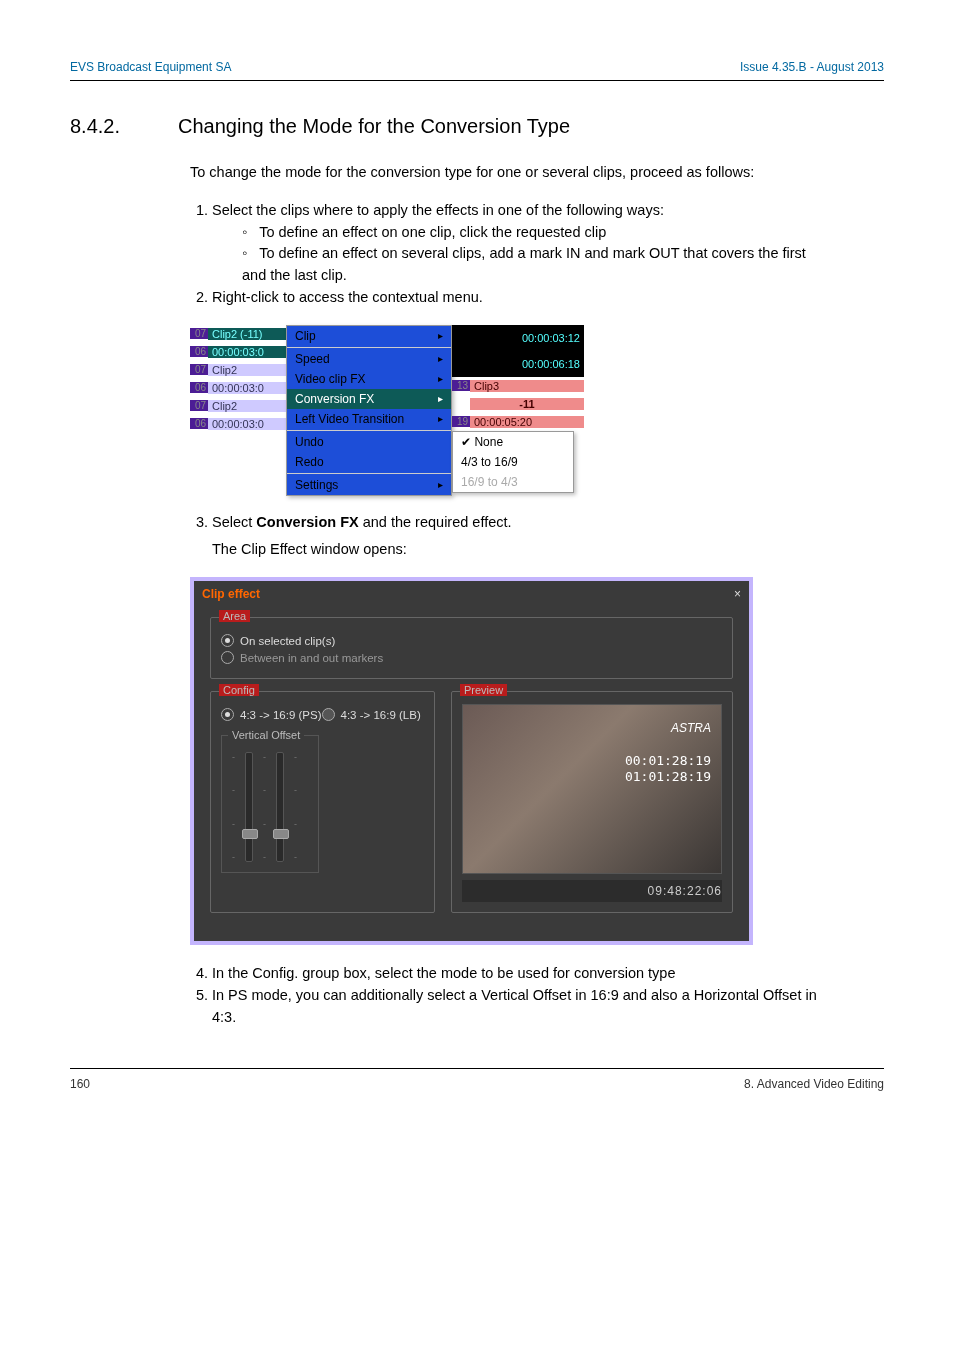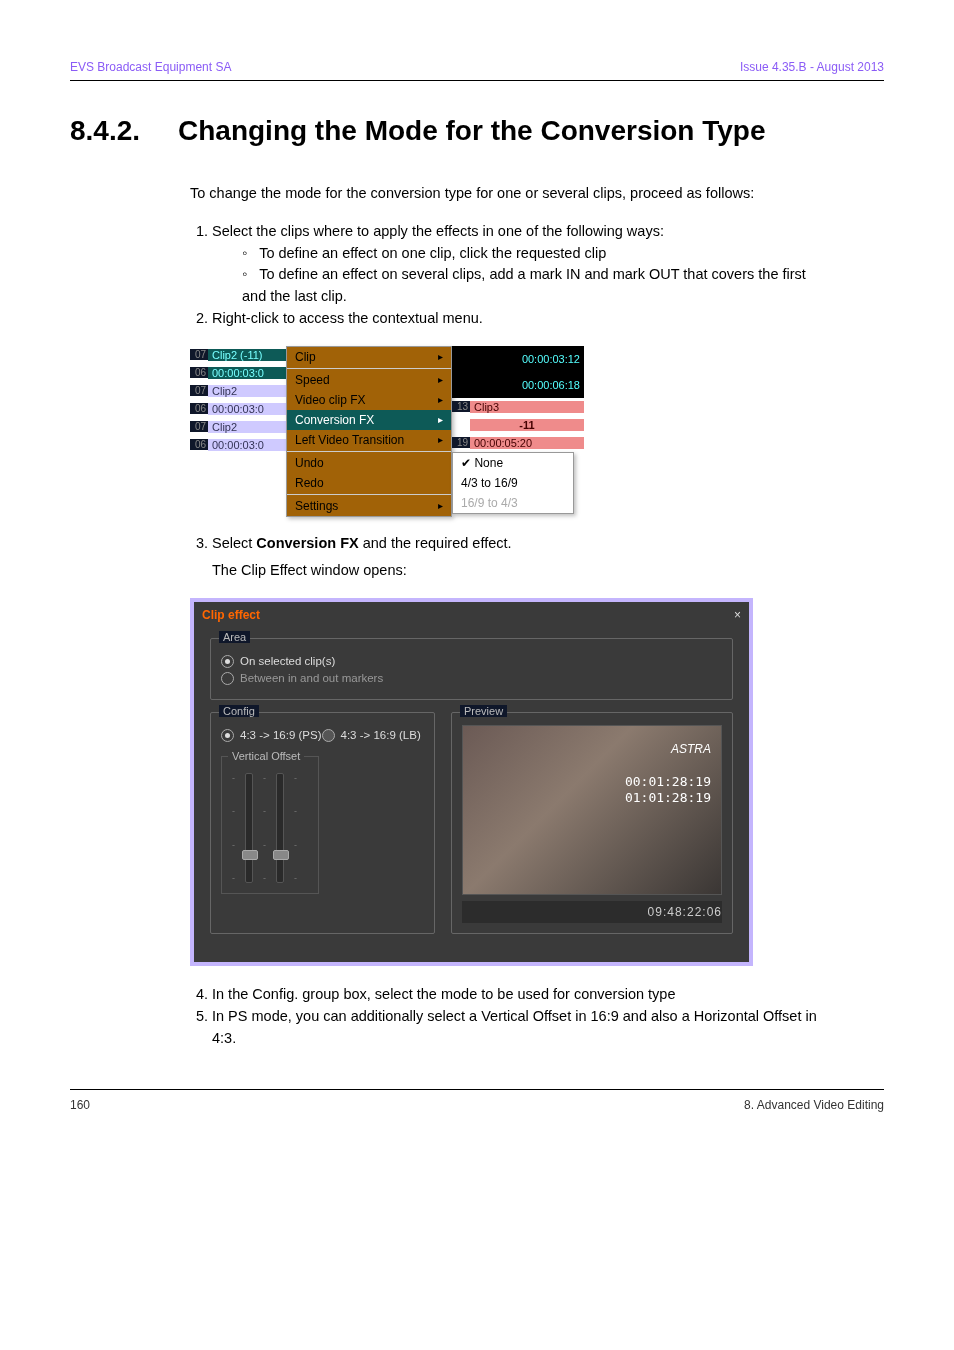--- a/index.html
+++ b/index.html
@@ -1,53 +1,53 @@
 <!DOCTYPE html>
 <html><head>
 <meta charset="utf-8">
 <style>
   body{margin:0;background:#fff;font-family:Arial,Helvetica,sans-serif;color:#000;width:954px}
   .page{padding:60px 70px 0 70px}
-  .header{display:flex;justify-content:space-between;font-size:12px;color:#8b5cf6;margin-bottom:6px}
+  .header{display:flex;justify-content:space-between;font-size:12px;color:#0369a1;margin-bottom:6px}
   .hr{border:none;border-top:1px solid #000;margin:0 0 34px 0}
-  h1{font-size:28px;font-weight:bold;margin:0 0 36px 0}
+  h1{font-size:20px;font-weight:normal;margin:0 0 24px 0}
   .sec-num{display:inline-block;width:108px}
   .body-indent{margin-left:120px;max-width:640px}
   p,li{font-size:14.5px;line-height:1.5}
   ol{padding-left:22px}
   .sublist{list-style:none;padding-left:30px}
   .sublist li::before{content:"◦";margin-right:12px}
   
   .shot1{margin:10px 0 16px 0;display:flex;gap:0;width:394px;font-size:12px}
   .clipsL{width:96px}
   .cliprow{display:flex;height:18px;align-items:center}
-  .cn{width:16px;background:#0f172a;color:#888;font-size:10px;text-align:right;padding-right:2px}
+  .cn{width:16px;background:#4c1d95;color:#888;font-size:10px;text-align:right;padding-right:2px}
   .cbody{flex:1;padding:0 4px;display:flex;align-items:center;font-size:11px}
   .teal{background:#0d5a57;color:#7ff}
   .lav{background:#cfcaff;color:#335}
-  .ctxmenu{background:#a16207;border:1px solid #999;width:164px;box-shadow:2px 2px 4px rgba(0,0,0,.25)}
+  .ctxmenu{background:#1d4ed8;border:1px solid #999;width:164px;box-shadow:2px 2px 4px rgba(0,0,0,.25)}
   .mi{display:flex;justify-content:space-between;align-items:center;padding:3px 8px;font-size:12px}
   .mi.sel{background:#0d5a57;color:#fff}
   .sep{border-top:1px solid #ccc;margin:1px 0}
   .arrR::after{content:"▸";font-size:10px}
   .clipsR{width:132px}
   .pink{background:#ef8b8b;color:#400}
   .submenu{background:#fff;border:1px solid #999;width:120px;box-shadow:2px 2px 4px rgba(0,0,0,.25)}
   .smi{padding:3px 8px;font-size:12px}
   .smi.dim{color:#aaa}
   .chk::before{content:"✔ ";}
   .tcTop{display:flex;justify-content:flex-end;background:#000;color:#5ff;font-size:11px;padding:7px 4px}
   
   .shot2{margin:12px 0 18px 0;width:555px;background:#3a3a3a;color:#ddd;font-size:12px;border:4px solid #c4b5fd}
   .titlebar{display:flex;justify-content:space-between;align-items:center;padding:6px 8px;background:#3a3a3a}
   .titlebar .t{color:#f60;font-weight:bold}
   .dlgbody{padding:10px 16px 16px 16px}
   .grp{border:1px solid #666;border-radius:2px;padding:12px 10px 10px 10px;position:relative;margin-bottom:12px}
-  .grp>.lbl{position:absolute;top:-8px;left:8px;background:#0f172a;padding:0 4px;font-size:11px;color:#bbb}
-  .radio{display:flex;gap:6px;margin:4px 0;font-size:11.5px}
+  .grp>.lbl{position:absolute;top:-8px;left:8px;background:#b91c1c;padding:0 4px;font-size:11px;color:#bbb}
+  .radio{display:flex;align-items:center;gap:6px;margin:4px 0;font-size:11.5px}
   .rdot{width:11px;height:11px;border-radius:50%;border:1px solid #aaa;display:inline-flex;align-items:center;justify-content:center}
   .rdot.on::after{content:"";width:5px;height:5px;border-radius:50%;background:#ddd}
   .cols{display:flex;gap:16px}
   .colL{width:240px}
   .colR{flex:1}
   .vinner{border:1px solid #555;padding:10px;display:inline-block;margin-top:10px}
   .vinner .lbl{position:relative;top:-18px;left:-4px;background:#3a3a3a;padding:0 4px;font-size:11px;color:#bbb}
   .sliders{display:flex;gap:10px;height:110px;margin-top:-8px}
   .vtrack{width:6px;background:#2a2a2a;border:1px solid #555;position:relative;border-radius:2px}
   .vthumb{position:absolute;left:-4px;width:14px;height:8px;background:#888;border:1px solid #aaa;border-radius:2px}

